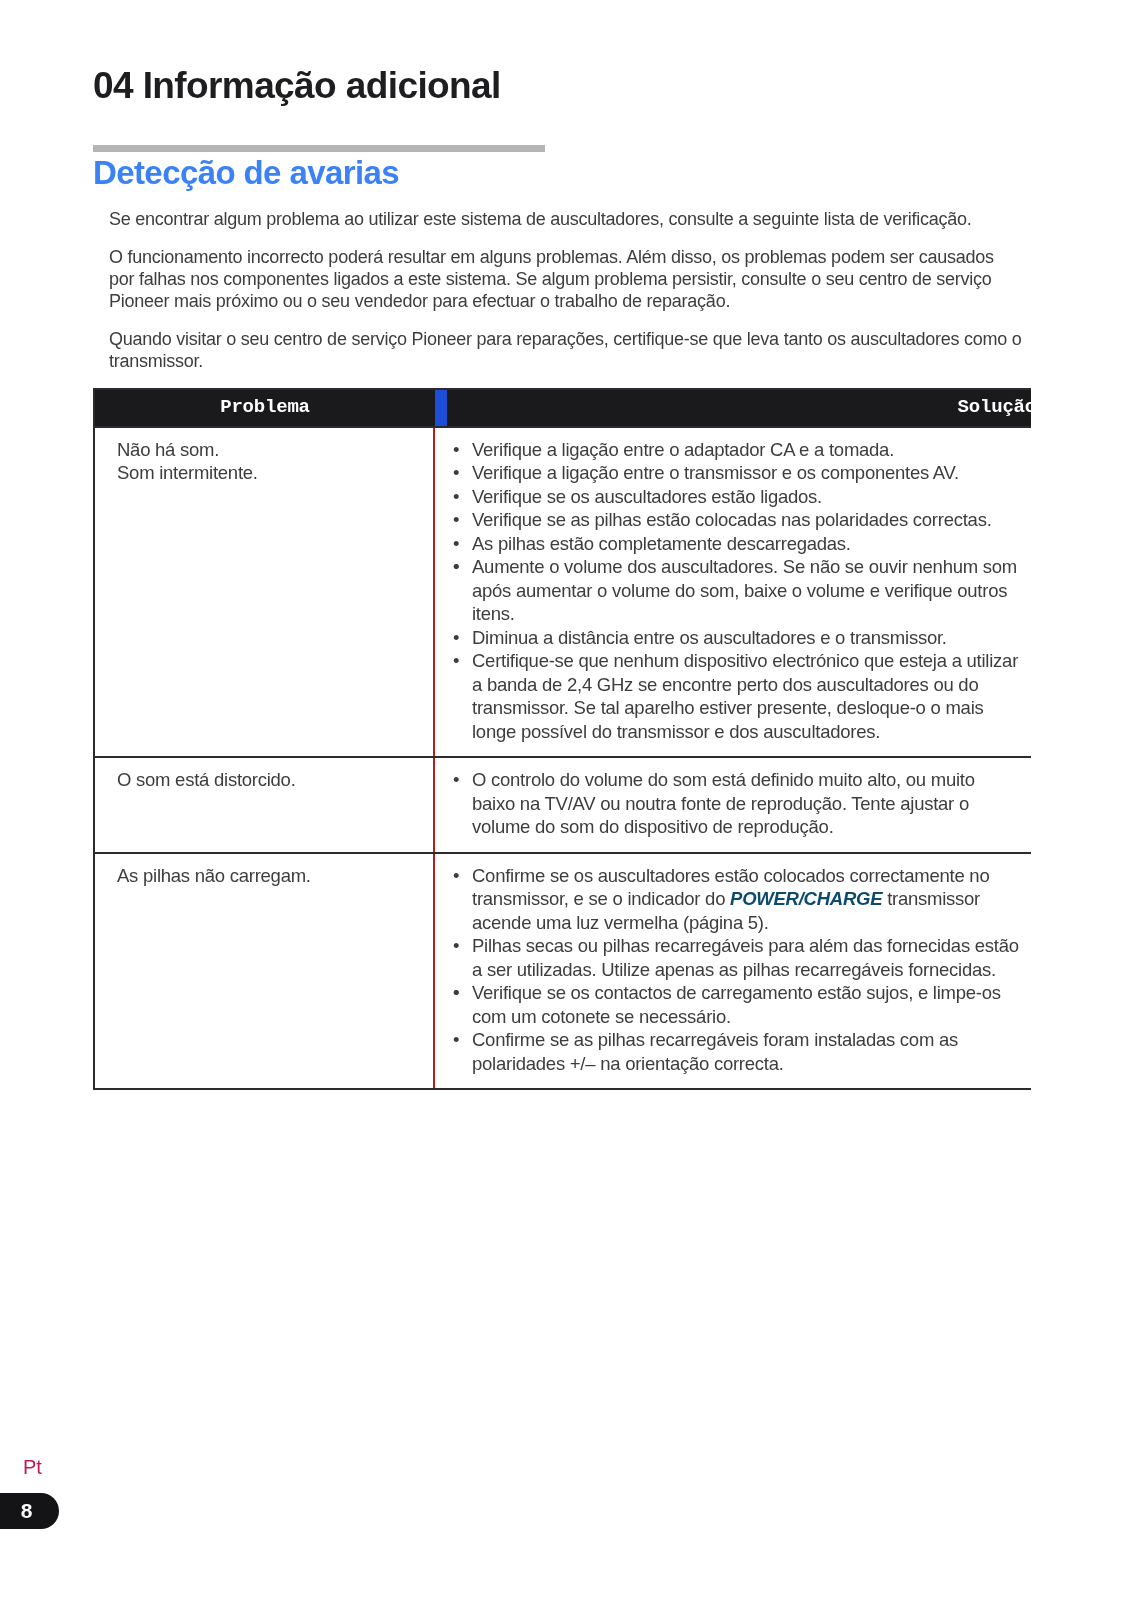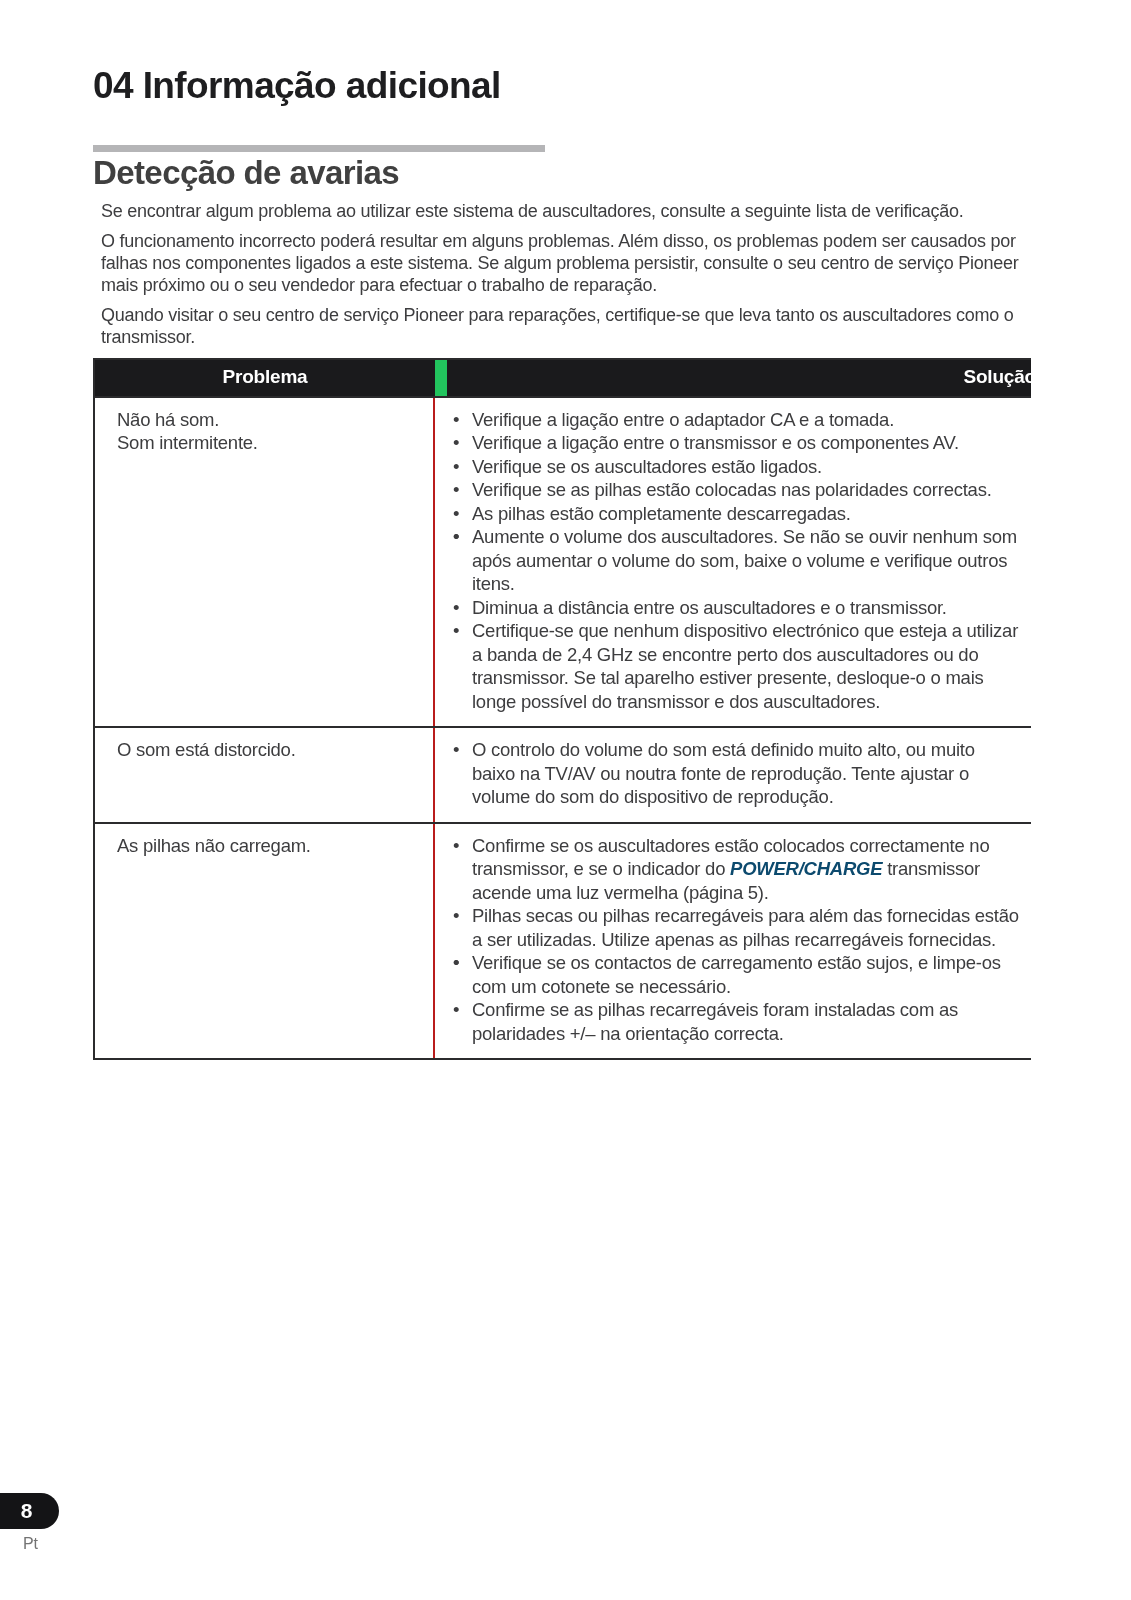--- a/index.html
+++ b/index.html
@@ -8,26 +8,26 @@
     font-family:"Liberation Sans", sans-serif; color:#3d3d3f; overflow:hidden;
   }
   .content { position:absolute; left:93px; top:66px; width:945px; }
   h1.chapter {
     margin:0; font-size:37px; line-height:1.1; font-weight:700;
     color:#1e1e20; letter-spacing:-0.6px;
   }
   .rule { width:452px; height:7px; background:#b5b5b7; margin-top:38px; }
   h2.section {
     margin:2px 0 5px 0; font-size:33px; line-height:1.15; font-weight:700;
-    color:#404040; letter-spacing:-0.6px;
+    color:#3b82f6; letter-spacing:-0.6px;
   }
-  .intro p { margin:8px; font-size:18px; line-height:22px; letter-spacing:-0.25px; }
+  .intro p { margin:16px; font-size:18px; line-height:22px; letter-spacing:-0.25px; }
 
   .trouble-table { border:2px solid #2b2b2d; margin-top:10px; }
-  .header-row { display:flex; background:#22c55e; gap:12px; }
+  .header-row { display:flex; background:#1d4ed8; gap:12px;font-family:Liberation Mono, monospace; }
   .hc {
     background:#1a1a1c; color:#ffffff; font-weight:700; font-size:19px;
     text-align:center; padding:6px 0 8px 0; letter-spacing:-0.2px;
   }
   .hc-problem { flex:none; width:340px; }
   .hc-solution { flex:1;text-align:right; }
   .body-row { display:flex; border-top:2px solid #2b2b2d; }
   .cell-problem {
     flex:none; width:340px; box-sizing:border-box; border-right:2px solid #b91c1c;
     padding:10px 10px 2px 22px; font-size:18.5px; line-height:23.5px; letter-spacing:-0.25px;
@@ -40,21 +40,21 @@
   ul.sol .bullet { position:absolute; left:6px; top:0; }
   ul.sol b { font-weight:700; color:#0c4a6e;font-style:italic; }
 
   .badge {
     position:absolute; left:0; top:1493px; width:59px; height:36px;
     background:#141416; border-radius:0 19px 19px 0;
     color:#ffffff; font-weight:700; font-size:21px;
     display:flex; align-items:center; justify-content:center;
   }
   .badge span { transform:translateX(-3px); }
-  .lang { position:absolute; left:23px; top:1535px; font-size:16px; color:#737373; letter-spacing:-0.2px; }
+  .lang { position:absolute; left:23px; top:1456px; font-size:20px; color:#be185d; letter-spacing:-0.2px; }
 </style>
 </head>
 <body>
 
 <div class="page">
   <div class="content">
     <h1 class="chapter">04 Informação adicional</h1>
     <div class="rule"></div>
     <h2 class="section">Detecção de avarias</h2>
     <div class="intro" id="intro">

